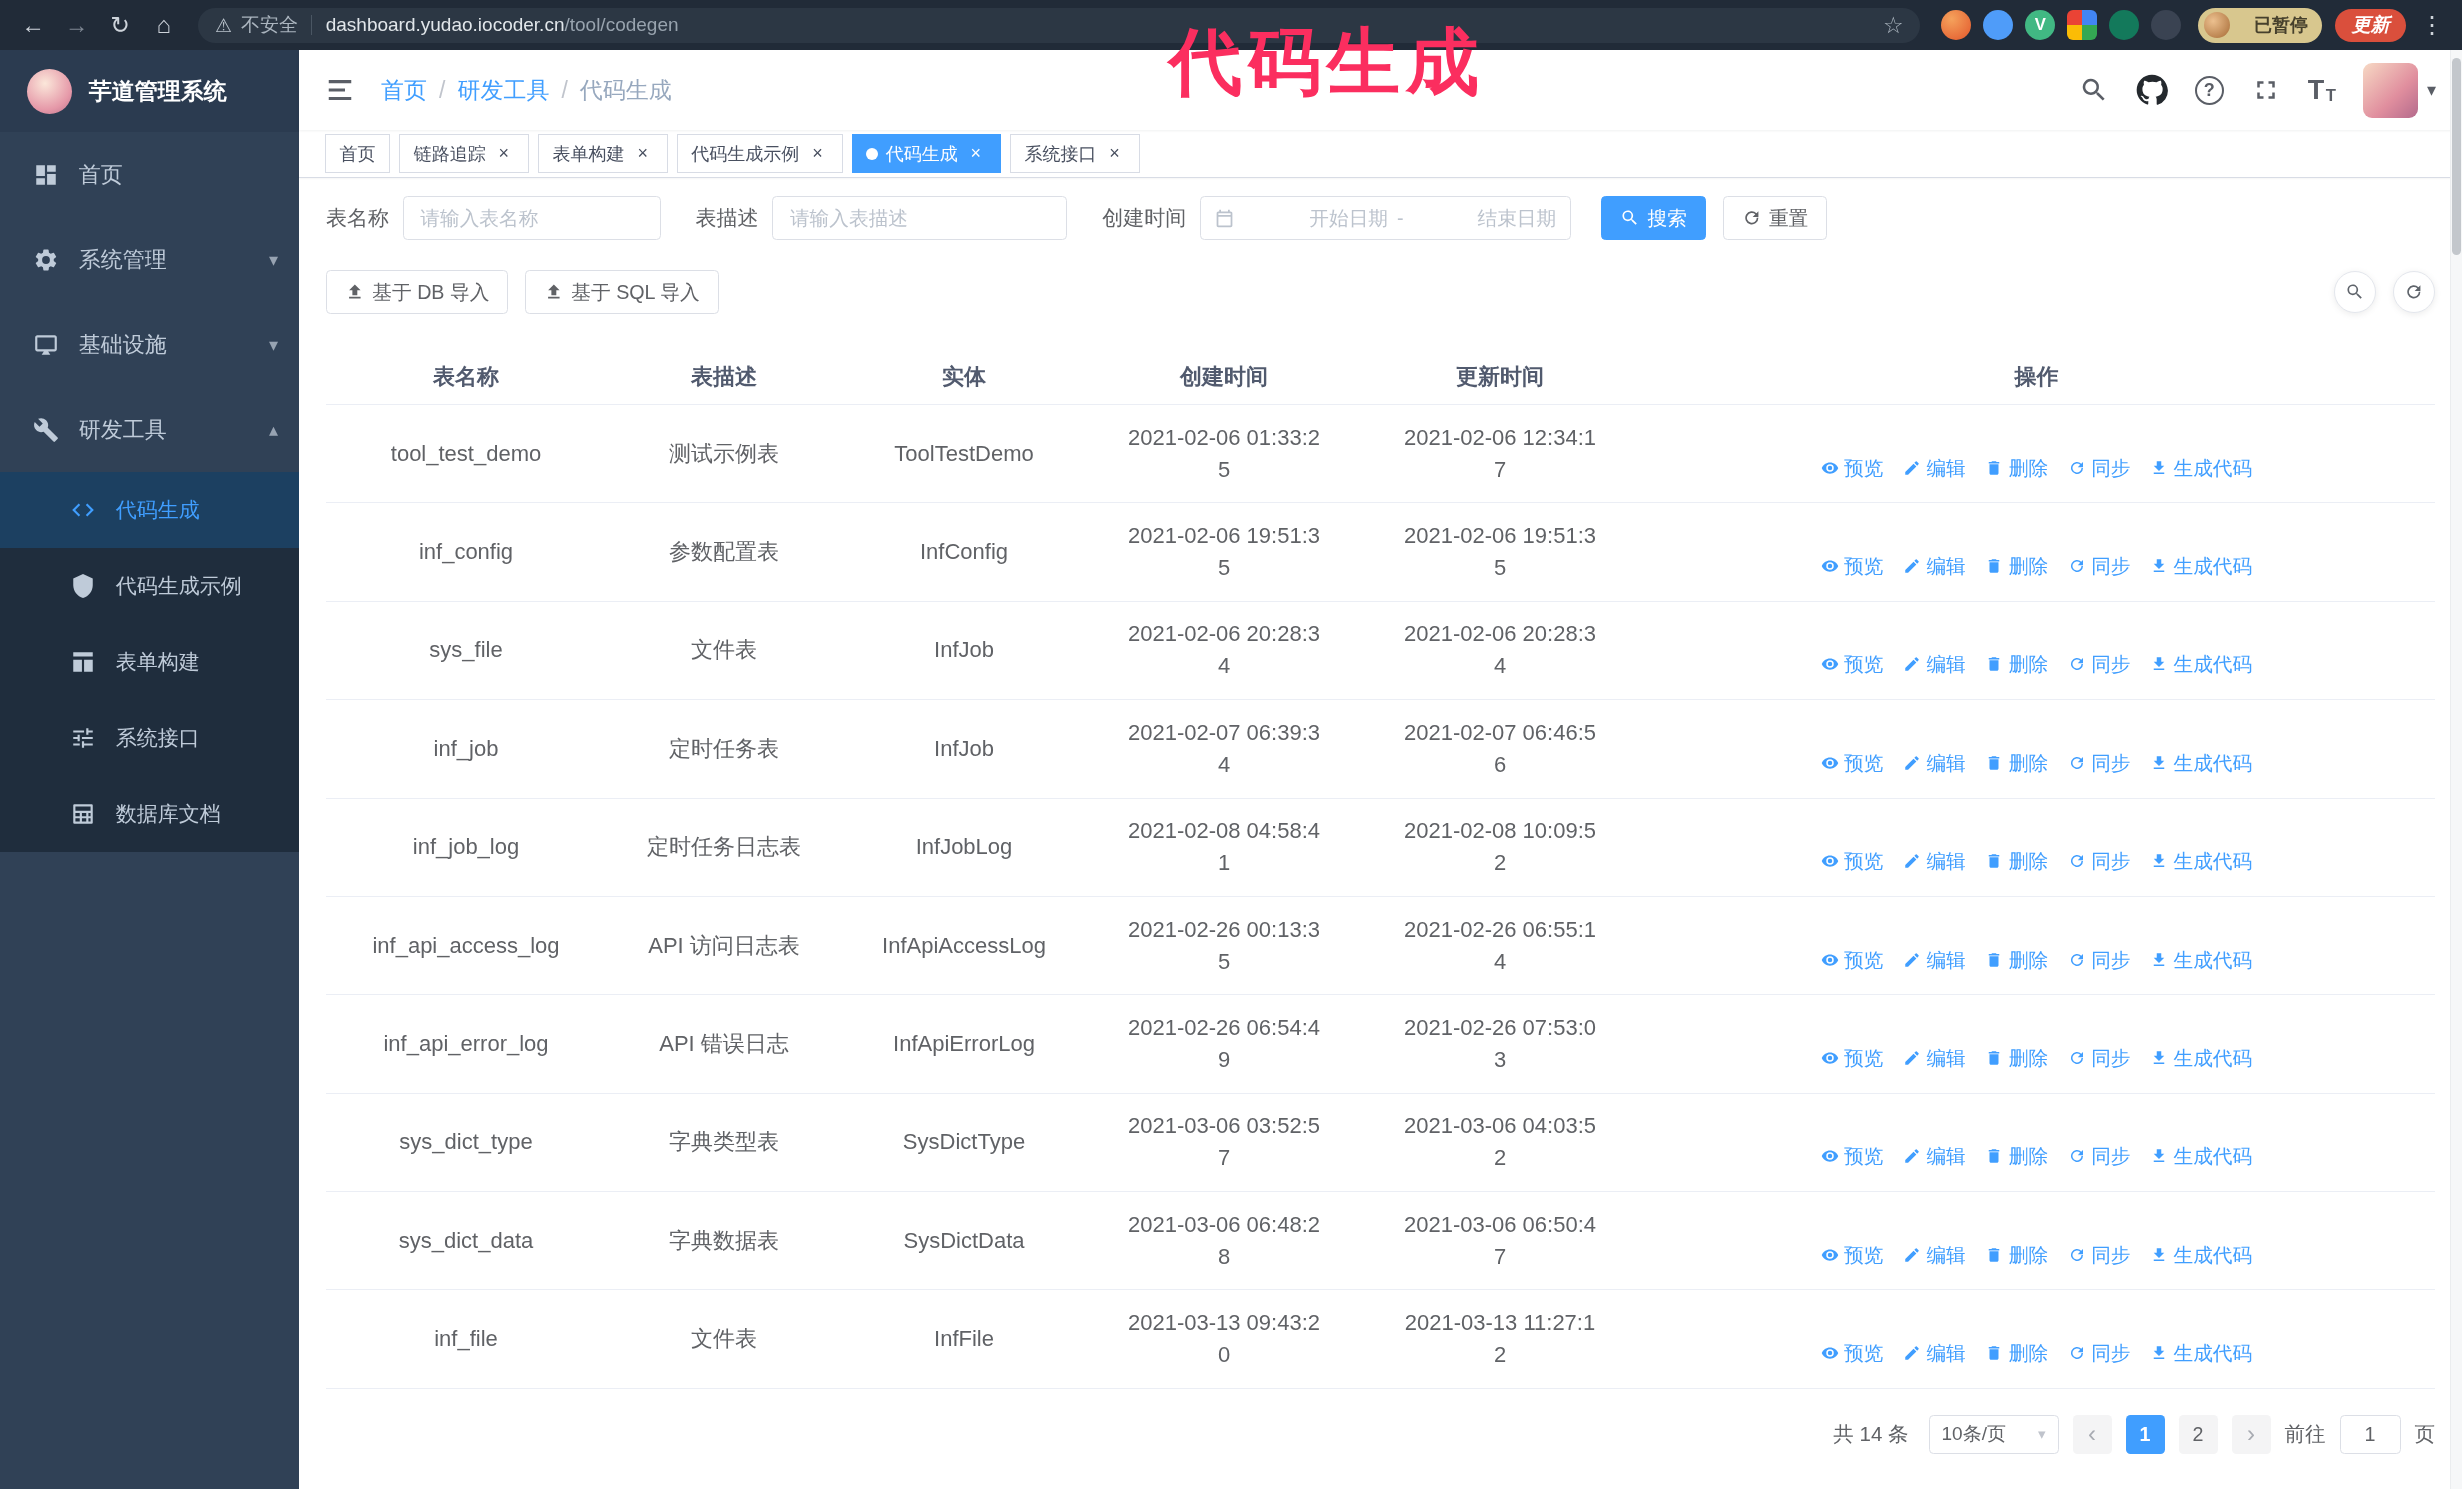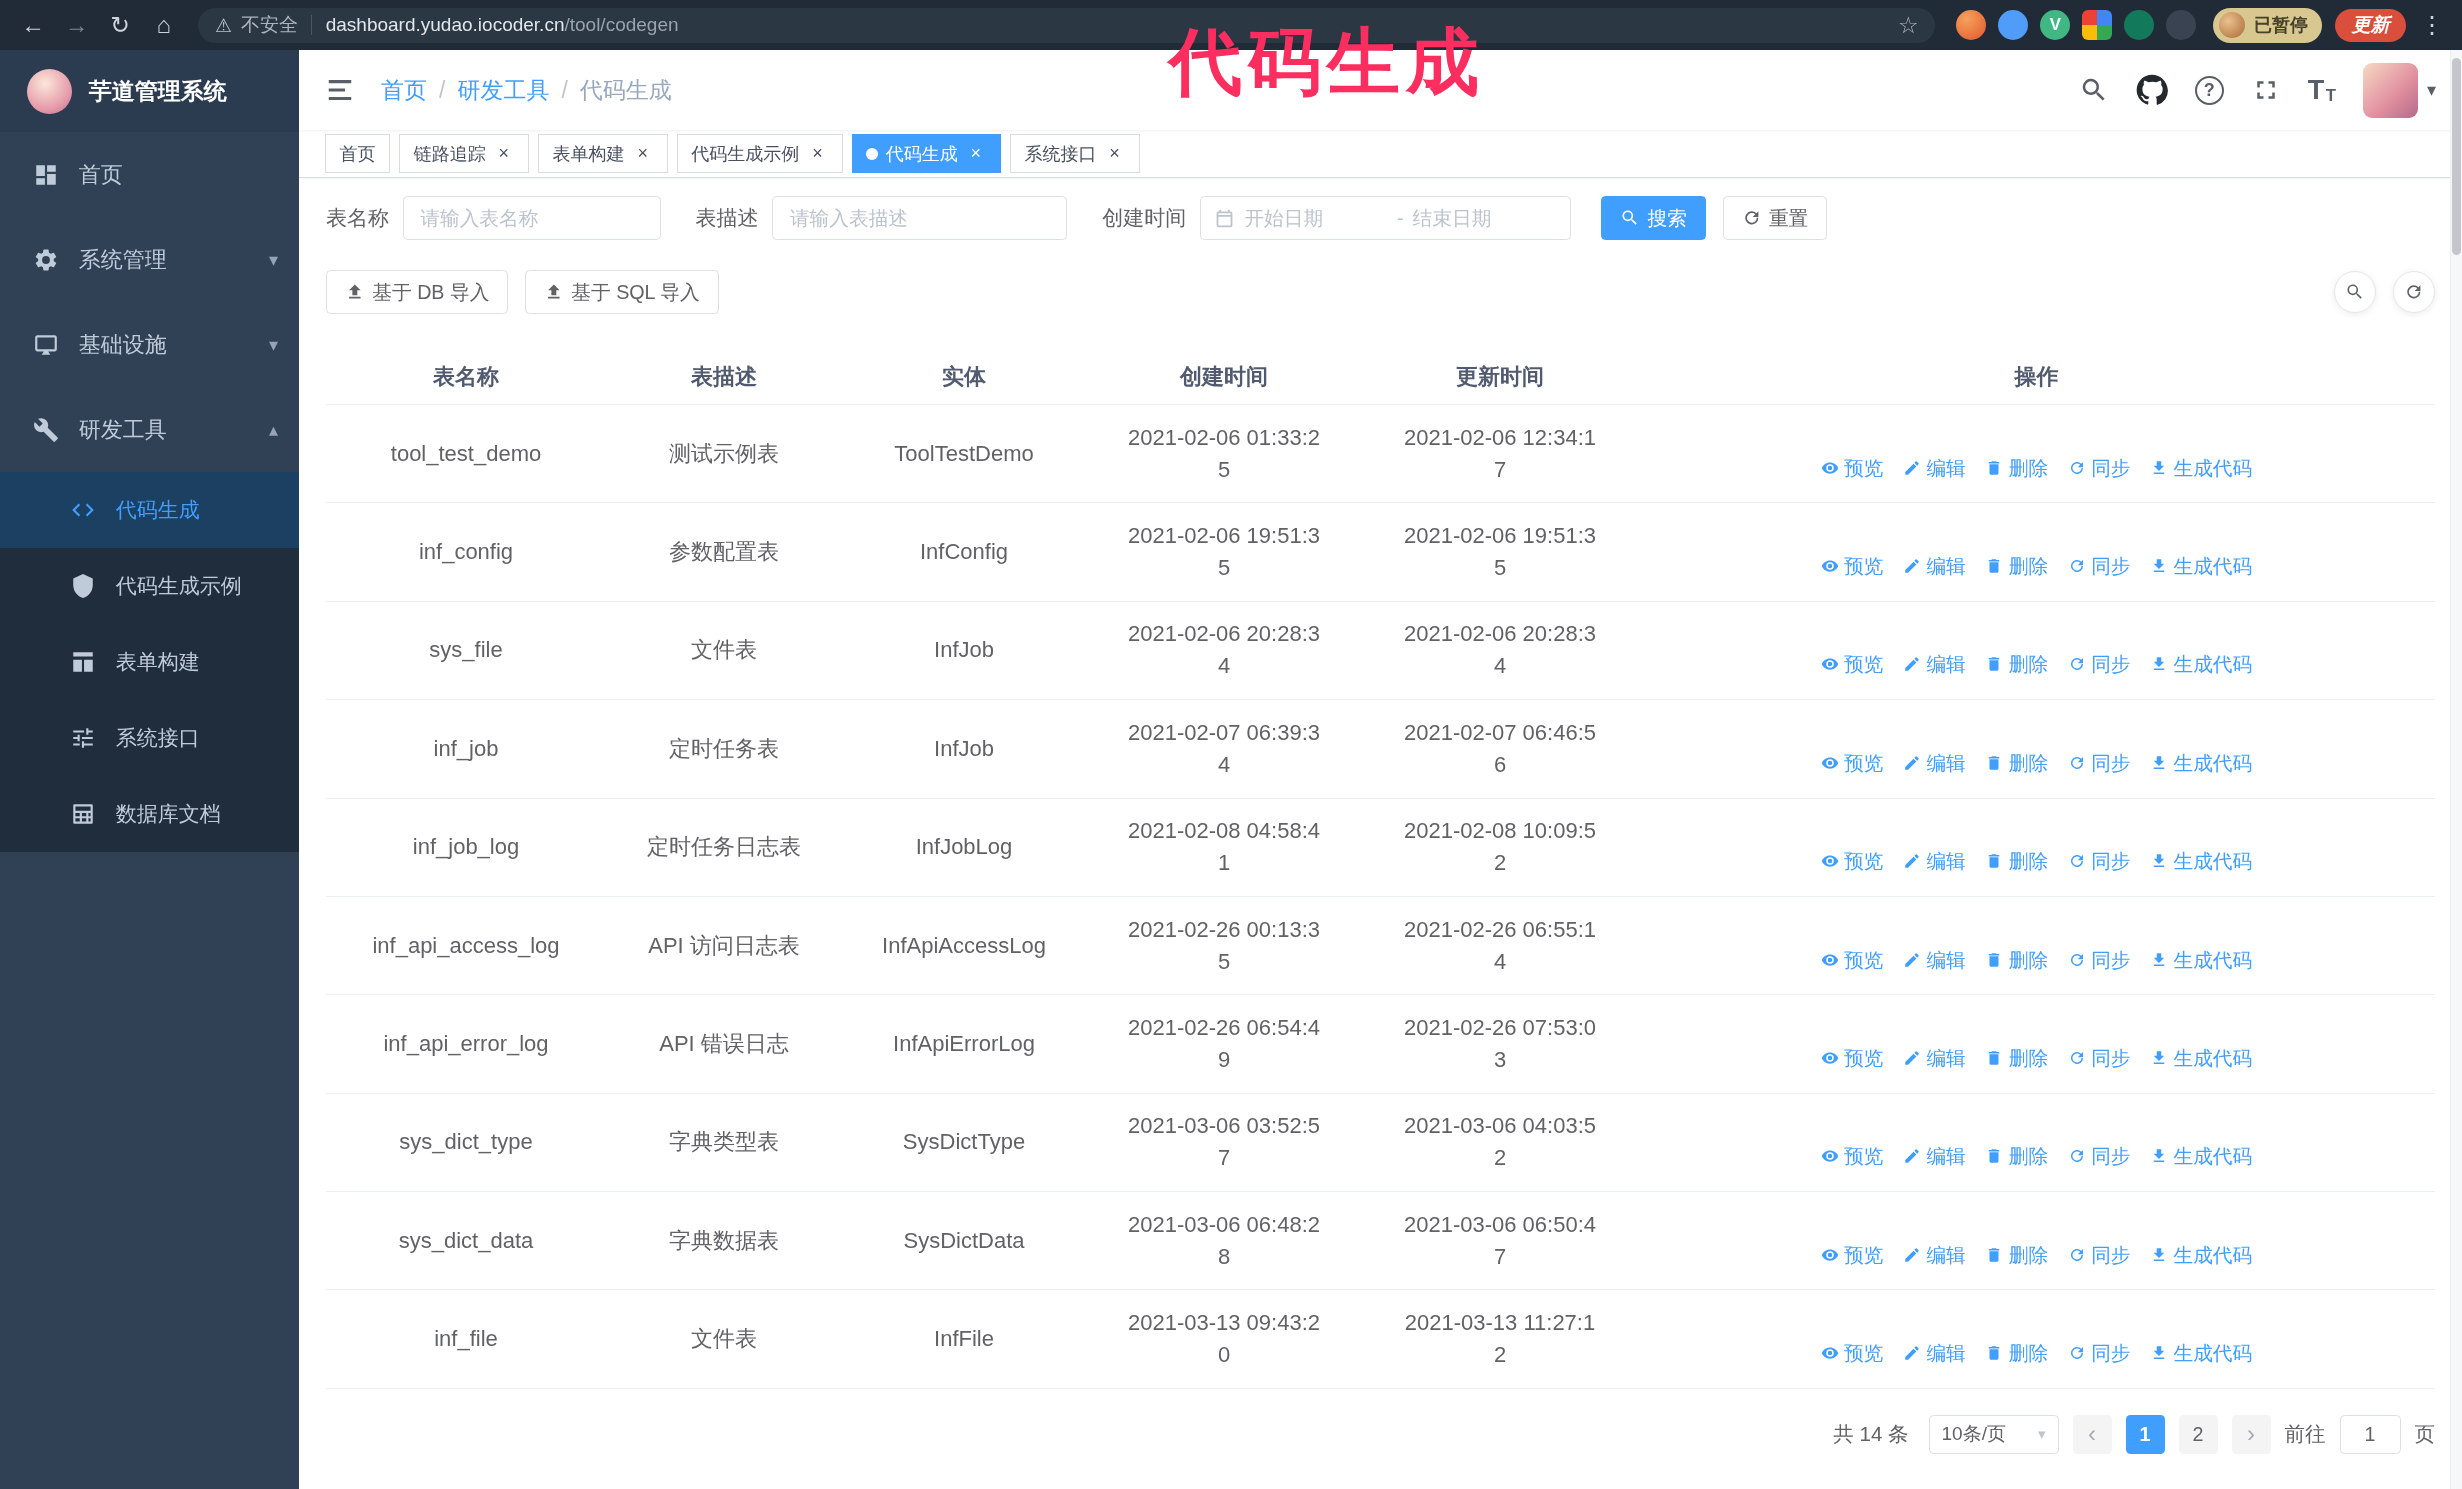--- a/index.html
+++ b/index.html
@@ -19,21 +19,21 @@
   .url-path{color:#98a3ae;}
   .star{font-size:23px;color:#aab4be;cursor:pointer;}
   .extensions{display:flex;align-items:center;gap:12px;margin:0 6px;}
   .ext{width:30px;height:30px;border-radius:50%;display:flex;align-items:center;justify-content:center;font-size:16.7px;color:#fff;font-weight:700;cursor:pointer;}
   .ext1{background:radial-gradient(circle at 35% 30%,#f5a25c,#e2572b);}
   .ext2{background:#4f9cf9;}
   .ext3{background:#41b883;}
   .ext4{background:conic-gradient(#4285f4 0 25%,#34a853 0 50%,#fbbc05 0 75%,#ea4335 0);border-radius:6px;}
   .ext5{background:#13795b;}
   .ext6{background:#3a4352;}
-  .paused-badge{height:35px;border-radius:17.4px;background:#d8c78e;color:#46402c;display:flex;align-items:center;gap:9px;padding:0 13.6px 0 6px;font-size:18px;font-weight:700;margin-left:6px;cursor:pointer;flex-shrink:0;}
+  .paused-badge{height:35px;border-radius:17.4px;background:#d8c78e;color:#46402c;display:flex;align-items:center;gap:24px;padding:0 13.6px 0 6px;font-size:18px;font-weight:700;margin-left:6px;cursor:pointer;flex-shrink:0;}
   .emoji{width:26px;height:26px;border-radius:50%;background:radial-gradient(circle at 35% 35%,#ecc08f,#a66a35);}
   .update-btn{height:33px;border-radius:16.7px;background:#da4f3c;color:#fff;font-size:19px;font-weight:700;display:flex;align-items:center;padding:0 16.7px;margin-left:9px;cursor:pointer;flex-shrink:0;font-style:italic;}
   .kebab{color:#cdd3da;font-size:24px;margin:0 4.5px 0 9px;cursor:pointer;}
 
   
   .app{position:absolute;top:50px;left:0;right:0;bottom:0;display:flex;}
 
   
   .sidebar{width:299px;background:#304156;flex-shrink:0;display:flex;flex-direction:column;color:#bfcbd9;}
   .logo-row{height:82px;display:flex;align-items:center;padding-left:27px;gap:16.7px;background:#2b3b50;}
@@ -77,21 +77,21 @@
   
   .content{flex:1;background:#fff;padding:9px 27px 0;display:flex;flex-direction:column;min-height:0;overflow:hidden;}
   .filters{display:flex;align-items:center;gap:35px;margin-top:9px;}
   .fgroup{display:flex;align-items:center;gap:13.6px;}
   .flabel{font-size:21px;color:#606266;white-space:nowrap;}
   .finput{height:44px;border:0.8px solid #dcdfe6;border-radius:4.5px;padding:0 16.7px;font-size:19.7px;color:#606266;width:258px;outline:none;font-family:inherit;background:#fff;}
   .finput::placeholder{color:#bcc3cd;}
   .finput.desc{width:295px;}
   .daterange{width:371px;height:44px;border:0.8px solid #dcdfe6;border-radius:4.5px;display:flex;align-items:center;padding:0 13.6px;gap:9px;color:#bcc3cd;font-size:19.7px;cursor:pointer;}
   .daterange svg{width:21px;height:21px;fill:#bcc3cd;flex-shrink:0;}
-  .daterange .ph{flex:1;text-align:left;}
+  .daterange .ph{flex:1;text-align:right;}
   .daterange .dsep{color:#bcc3cd;}
   .btn{height:44px;border-radius:4.5px;border:0.8px solid #dcdfe6;background:#fff;color:#606266;font-size:19.7px;display:inline-flex;align-items:center;gap:7.6px;padding:0 18px;cursor:pointer;font-family:inherit;white-space:nowrap;}
   .btn svg{width:19.7px;height:19.7px;fill:currentColor;}
   .btn.primary{background:var(--accent,#409EFF);border-color:var(--accent,#409EFF);color:#fff;}
   .filters .btn-pair{display:flex;gap:16.7px;margin-left:-4.5px;}
   .toolbar-row{display:flex;align-items:center;gap:16.7px;margin-top:30px;}
   .toolbar-row .spacer{flex:1;}
   .circle-btn{width:42px;height:42px;border-radius:50%;background:#fff;border:0.8px solid #e4e7ed;box-shadow:0 1.5px 7.6px rgba(0,0,0,.08);display:flex;align-items:center;justify-content:center;cursor:pointer;}
   .circle-btn svg{width:19.7px;height:19.7px;fill:#5f646b;}
 

